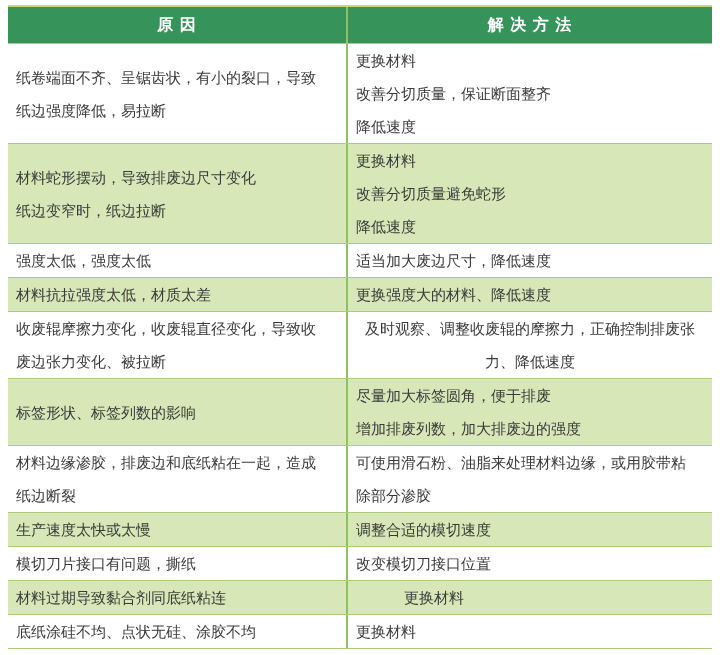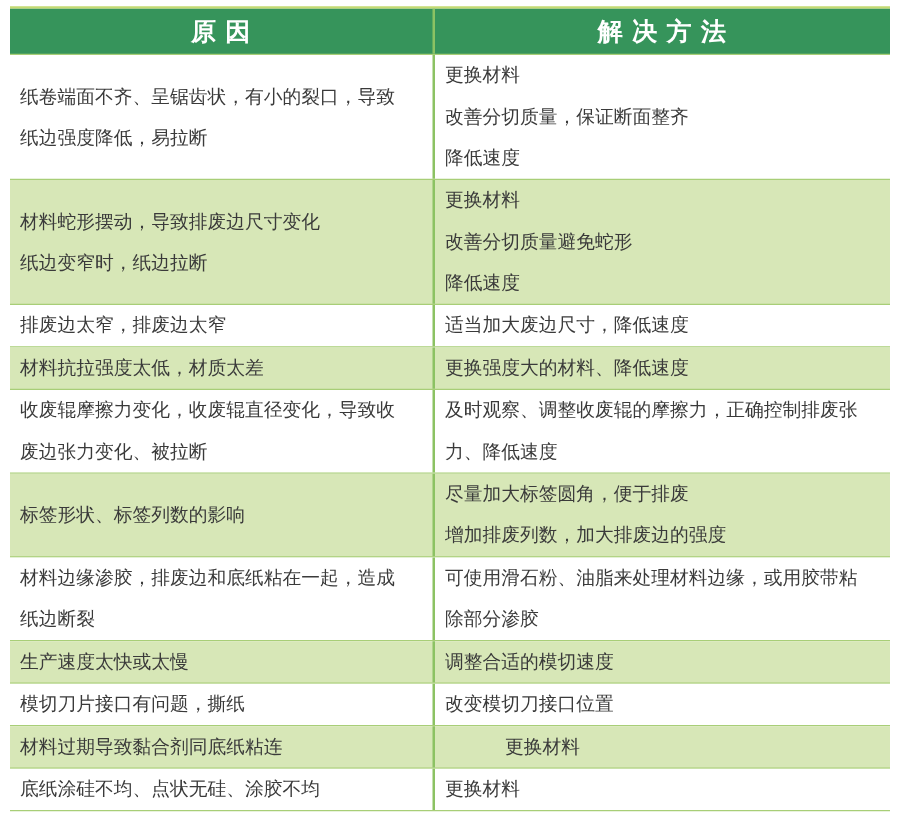--- a/index.html
+++ b/index.html
@@ -19,21 +19,21 @@
   .thead {
     display: flex;
     height: 37px;
     border-bottom: 1px solid #a8ce77;
   }
   .hcell {
     display: flex;
     align-items: center;
     justify-content: center;
     color: #ffffff;
-    font-size: 20px;
+    font-size: 16px;
     font-weight: bold;
     letter-spacing: 1px;
   }
   .hcell.cause   { width: 340px; border-right: 2px solid #8cc263; }
   .hcell.solution { flex: 1; }
   .row {
     display: flex;
     border-bottom: 1px solid #a8ce77;
   }
   .cell {
@@ -78,40 +78,40 @@
           <div class="line">纸边变窄时，纸边拉断</div>
         </div>
         <div class="cell solution" style="color: rgb(58, 58, 58);">
           <div class="line">更换材料</div>
           <div class="line">改善分切质量避免蛇形</div>
           <div class="line">降低速度</div>
         </div>
       </div>
       <div class="row" style="background: rgb(255, 255, 255); border-bottom-color: rgb(168, 206, 119);">
         <div class="cell cause" style="color: rgb(58, 58, 58); border-right-color: rgb(140, 194, 99);">
-          <div class="line">排废边太窄，排废边太窄</div>
+          <div class="line">强度太低，强度太低</div>
         </div>
         <div class="cell solution" style="color: rgb(58, 58, 58);">
           <div class="line">适当加大废边尺寸，降低速度</div>
         </div>
       </div>
       <div class="row" style="background: rgb(215, 231, 183); border-bottom-color: rgb(168, 206, 119);">
         <div class="cell cause" style="color: rgb(58, 58, 58); border-right-color: rgb(140, 194, 99);">
           <div class="line">材料抗拉强度太低，材质太差</div>
         </div>
         <div class="cell solution" style="color: rgb(58, 58, 58);">
           <div class="line">更换强度大的材料、降低速度</div>
         </div>
       </div>
       <div class="row" style="background: rgb(255, 255, 255); border-bottom-color: rgb(168, 206, 119);">
         <div class="cell cause" style="color: rgb(58, 58, 58); border-right-color: rgb(140, 194, 99);">
           <div class="line">收废辊摩擦力变化，收废辊直径变化，导致收</div>
           <div class="line">废边张力变化、被拉断</div>
         </div>
-        <div class="cell solution" style="color: rgb(58, 58, 58);">
+        <div class="cell solution" style="color: rgb(58, 58, 58); text-align: center;">
           <div class="line">及时观察、调整收废辊的摩擦力，正确控制排废张</div>
           <div class="line">力、降低速度</div>
         </div>
       </div>
       <div class="row" style="background: rgb(215, 231, 183); border-bottom-color: rgb(168, 206, 119);">
         <div class="cell cause" style="color: rgb(58, 58, 58); border-right-color: rgb(140, 194, 99);">
           <div class="line">标签形状、标签列数的影响</div>
         </div>
         <div class="cell solution" style="color: rgb(58, 58, 58);">
           <div class="line">尽量加大标签圆角，便于排废</div>

